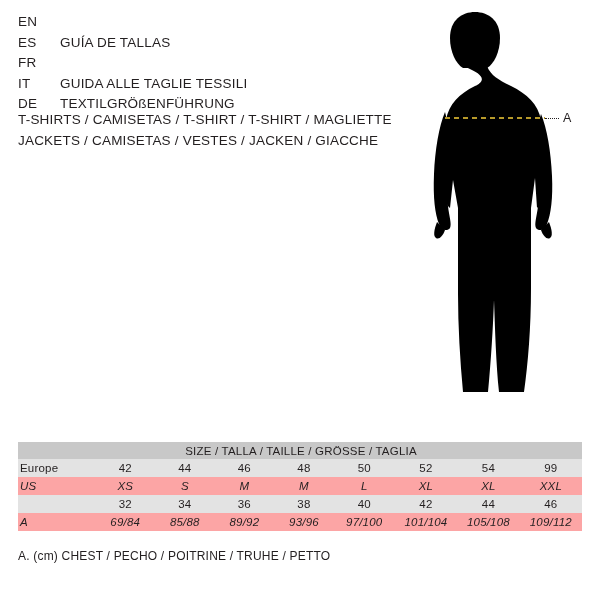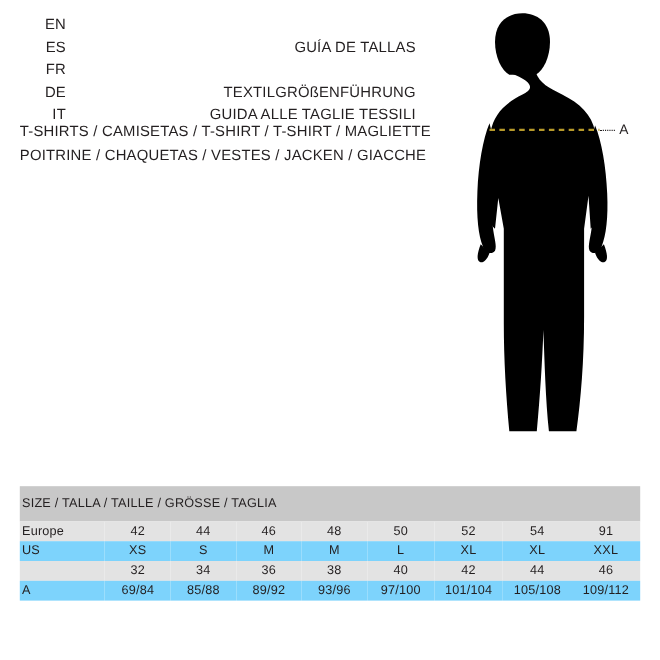--- a/index.html
+++ b/index.html
@@ -20,21 +20,20 @@
     width: 600px;
     height: 600px;
   }
 
   
   .lang-block {
     position: absolute;
     left: 18px;
     top: 14px;
     width: 360px;
-    text-align: right;
   }
   .lang-row {
     display: flex;
     align-items: baseline;
     height: 20.5px;
     font-size: 13.5px;
     letter-spacing: 0.2px;
   }
   .lang-code {
     width: 42px;
@@ -99,28 +98,30 @@
     font-size: 11.5px;
   }
   .size-table td {
     padding: 0;
     height: 18px;
     vertical-align: middle;
     letter-spacing: 0.2px;
   }
   .row-head td {
     background: #c8c8c8;
-    height: 32px;
+    height: 17px;
     padding-left: 2px;
+    text-align: center;
   }
   .row-grey td {
     background: #e3e3e3;
   }
   .row-white td {
-    background: #7dd3fc;
+    background: #fca5a5;
+    font-style: italic;
   }
   .col-label {
     width: 86px;
     padding-left: 2px !important;
   }
   .cell {
     width: 68px;
     text-align: center;
   }
 
@@ -143,32 +144,32 @@
       <span class="lang-code">EN</span>
     </div>
     <div class="lang-row">
       <span class="lang-code">ES</span>
       <span class="lang-text">GUÍA DE TALLAS</span>
     </div>
     <div class="lang-row">
       <span class="lang-code">FR</span>
     </div>
     <div class="lang-row">
+      <span class="lang-code">IT</span>
+      <span class="lang-text">GUIDA ALLE TAGLIE TESSILI</span>
+    </div>
+    <div class="lang-row">
       <span class="lang-code">DE</span>
       <span class="lang-text">TEXTILGRÖßENFÜHRUNG</span>
     </div>
-    <div class="lang-row">
-      <span class="lang-code">IT</span>
-      <span class="lang-text">GUIDA ALLE TAGLIE TESSILI</span>
-    </div>
   </div>
 
   <div class="cat-block">
     <div class="cat-row">T-SHIRTS / CAMISETAS / T-SHIRT / T-SHIRT / MAGLIETTE</div>
-    <div class="cat-row">POITRINE / CHAQUETAS / VESTES / JACKEN / GIACCHE</div>
+    <div class="cat-row">JACKETS / CAMISETAS / VESTES / JACKEN / GIACCHE</div>
   </div>
 
   <div class="figure-wrap">
     <svg width="205" height="395" viewBox="0 0 205 395">
 
       <path d="M55 30 C55 12 67 4 80 4 C93 4 105 12 105 30 C105 44 99 56 92 60 L68 60 C61 56 55 44 55 30 Z" fill="#000000"></path>
 
       <path d="M68 58 L92 58 C96 68 104 72 116 78 C132 86 143 96 146 112
                C149 128 150 152 150 170 C150 186 147 196 142 200
                L140 170 L136 200
@@ -207,21 +208,21 @@
       </tr>
       <tr class="row-grey">
         <td class="col-label">Europe</td>
         <td class="cell">42</td>
         <td class="cell">44</td>
         <td class="cell">46</td>
         <td class="cell">48</td>
         <td class="cell">50</td>
         <td class="cell">52</td>
         <td class="cell">54</td>
-        <td class="cell">91</td>
+        <td class="cell">99</td>
       </tr>
       <tr class="row-white">
         <td class="col-label">US</td>
         <td class="cell">XS</td>
         <td class="cell">S</td>
         <td class="cell">M</td>
         <td class="cell">M</td>
         <td class="cell">L</td>
         <td class="cell">XL</td>
         <td class="cell">XL</td>
@@ -245,14 +246,15 @@
         <td class="cell">89/92</td>
         <td class="cell">93/96</td>
         <td class="cell">97/100</td>
         <td class="cell">101/104</td>
         <td class="cell">105/108</td>
         <td class="cell">109/112</td>
       </tr>
     </tbody>
   </table>
 
+  <div class="footnote">A. (cm) CHEST / PECHO / POITRINE / TRUHE / PETTO</div>
 
 </div>
 
 </body></html>

